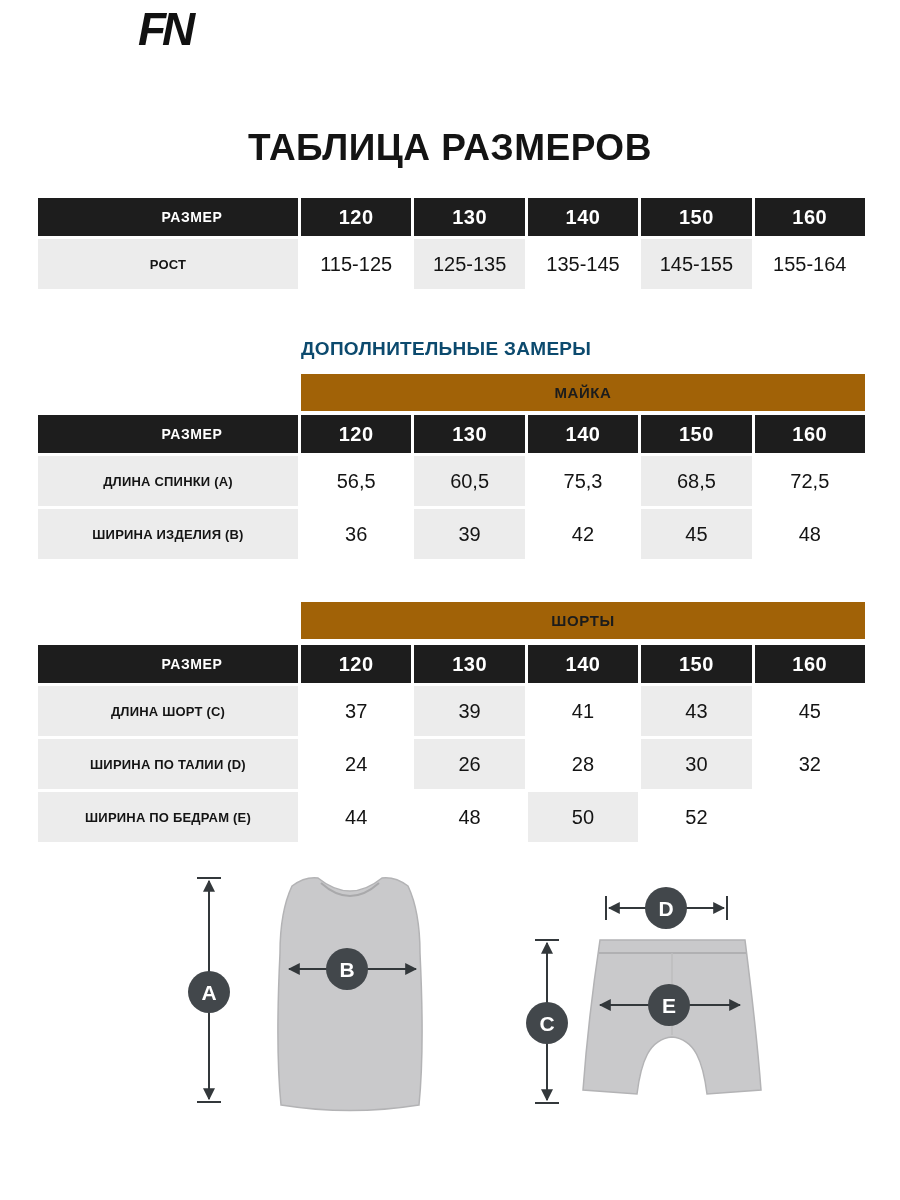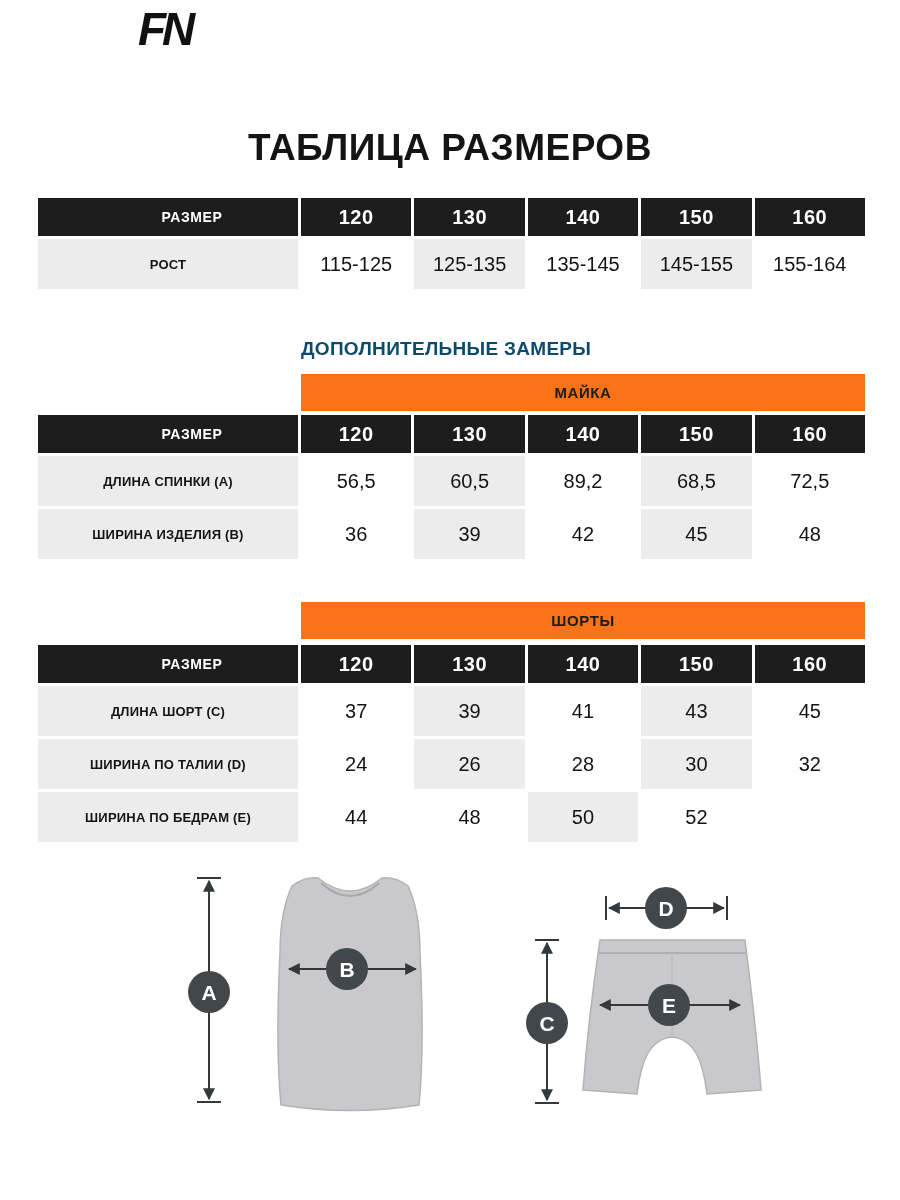--- a/index.html
+++ b/index.html
@@ -35,21 +35,21 @@
     letter-spacing:0.2px; text-transform:uppercase;
   }
   .cell.shade { background:#ececec; }
   #table-height { top:198px; }
   .extra-heading {
     position:absolute; top:338px; left:301px; margin:0;
     font-size:19px; font-weight:800; letter-spacing:0.3px; color:#0c4a6e;
   }
   .banner {
     position:absolute; left:301px; width:564px; height:37px;
-    background:#f97316; color:#1c1c1c;
+    background:#a16207; color:#1c1c1c;
     display:flex; align-items:center; justify-content:center;
     font-weight:700; font-size:15px; letter-spacing:0.6px;
   }
   #banner-tank { top:374px; }
   #table-tank { top:415px; }
   #banner-shorts { top:602px; }
   #table-shorts { top:645px; }
   .diagram { position:absolute; top:855px; left:0; }
   .diagram text {
     font-family:"Liberation Sans", sans-serif;
@@ -85,21 +85,21 @@
   <div class="cell head lbl">РАЗМЕР</div>
   <div class="cell head">120</div>
   <div class="cell head">130</div>
   <div class="cell head">140</div>
   <div class="cell head">150</div>
   <div class="cell head">160</div>
 
   <div class="cell body lblcell">ДЛИНА СПИНКИ (A)</div>
   <div class="cell body">56,5</div>
   <div class="cell body shade">60,5</div>
-  <div class="cell body">89,2</div>
+  <div class="cell body">75,3</div>
   <div class="cell body shade">68,5</div>
   <div class="cell body">72,5</div>
 
   <div class="cell body lblcell">ШИРИНА ИЗДЕЛИЯ (B)</div>
   <div class="cell body">36</div>
   <div class="cell body shade">39</div>
   <div class="cell body">42</div>
   <div class="cell body shade">45</div>
   <div class="cell body">48</div>
 </div>

